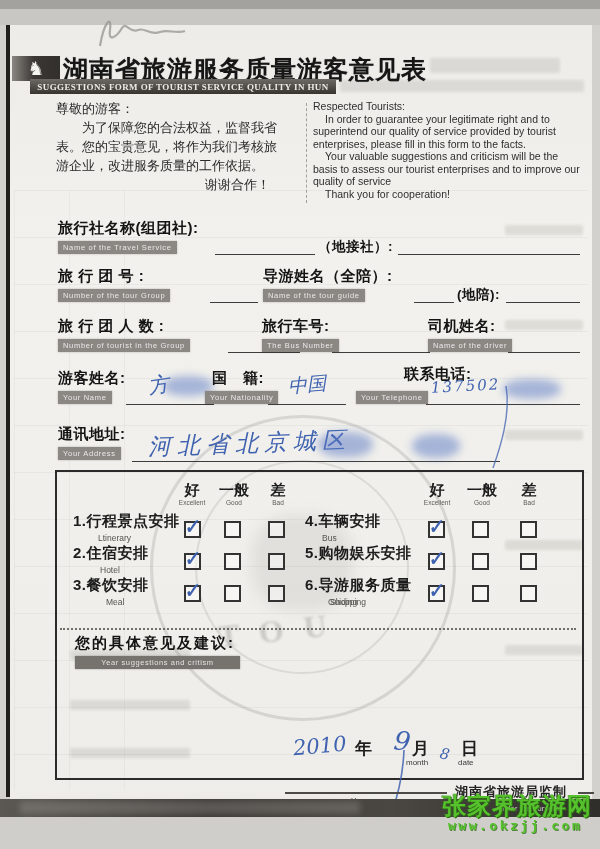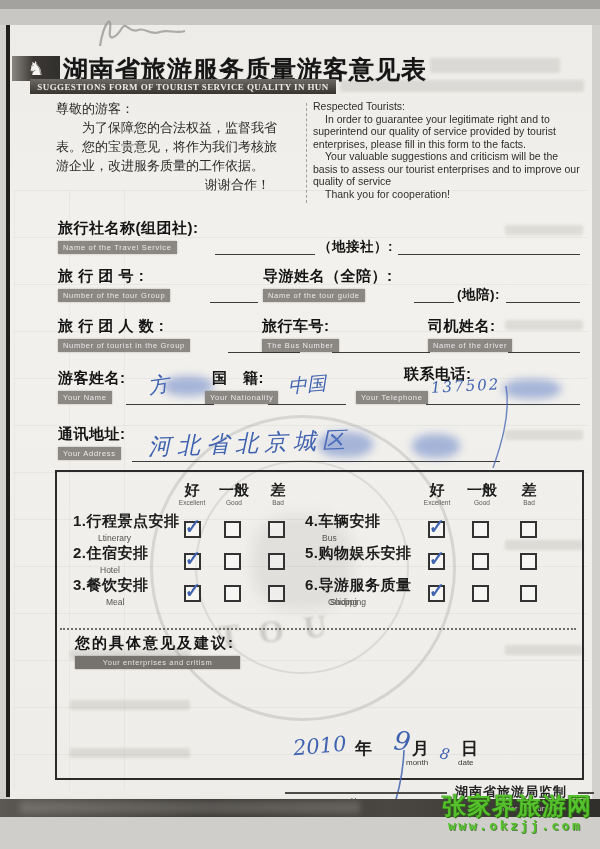--- a/index.html
+++ b/index.html
@@ -232,21 +232,21 @@
 <div class="cbx" style="left:520px;top:521px;"></div>
 <div class="cbx checked" style="left:428px;top:553px;"></div>
 <div class="cbx" style="left:472px;top:553px;"></div>
 <div class="cbx" style="left:520px;top:553px;"></div>
 <div class="cbx checked" style="left:428px;top:585px;"></div>
 <div class="cbx" style="left:472px;top:585px;"></div>
 <div class="cbx" style="left:520px;top:585px;"></div>
 
 <div class="abs dotline"></div>
 <div class="flabel" style="left:75px;top:634px;letter-spacing:2px;">您的具体意见及建议:</div>
-<div class="abs sug-chip">Your enterprises and critism</div>
+<div class="abs sug-chip">Year suggestions and critism</div>
 <div class="abs" style="left:75px;top:675px;width:480px;height:60px;"></div>
 
 <div class="hand" style="left:293px;top:734px;font-size:21px;transform:rotate(-5deg);">2010</div>
 <div class="dlab" style="left:355px;top:737px;">年</div>
 <div class="dsub" style="left:351px;top:796px;">Year</div>
 <div class="hand" style="left:394px;top:726px;font-size:26px;transform:rotate(7deg);">9</div>
 <div class="dlab" style="left:412px;top:737px;">月</div>
 <div class="dsub" style="left:406px;top:758px;">month</div>
 <div class="hand" style="left:440px;top:745px;font-size:15px;transform:rotate(12deg);">8</div>
 <div class="dlab" style="left:461px;top:737px;">日</div>

